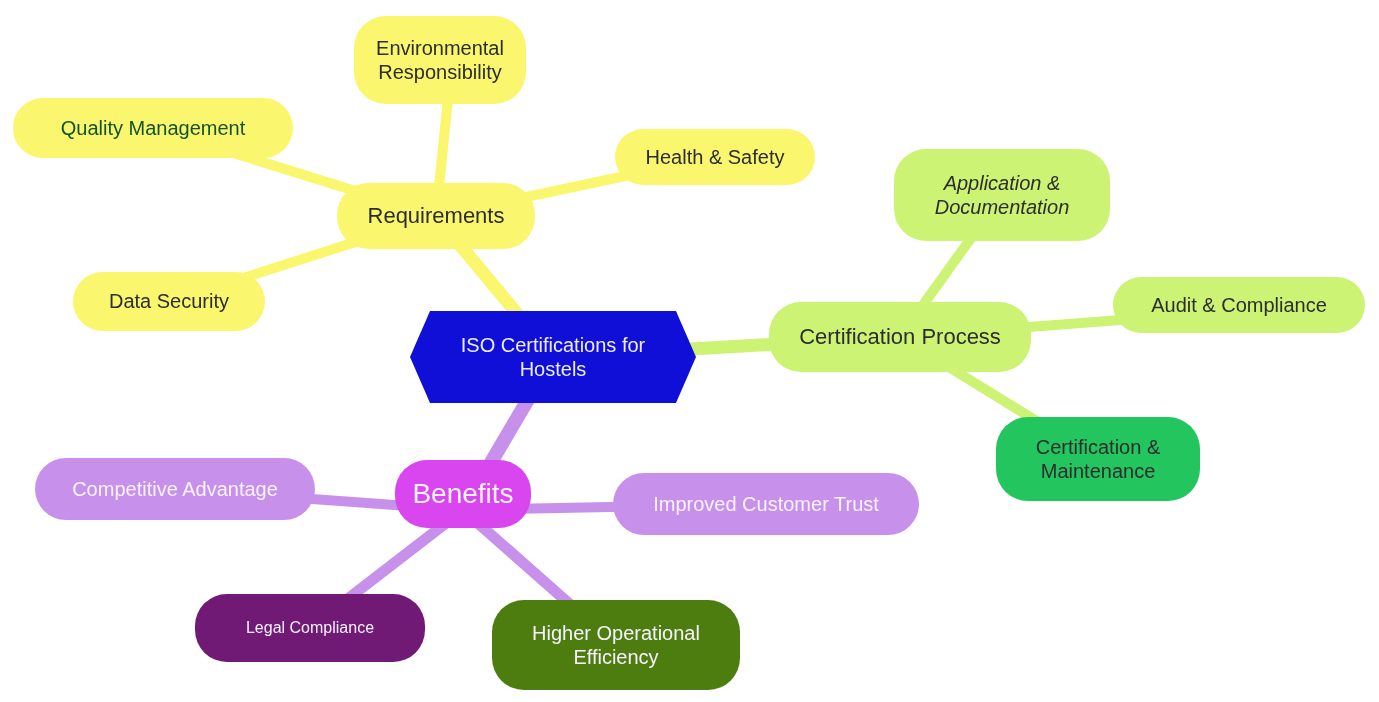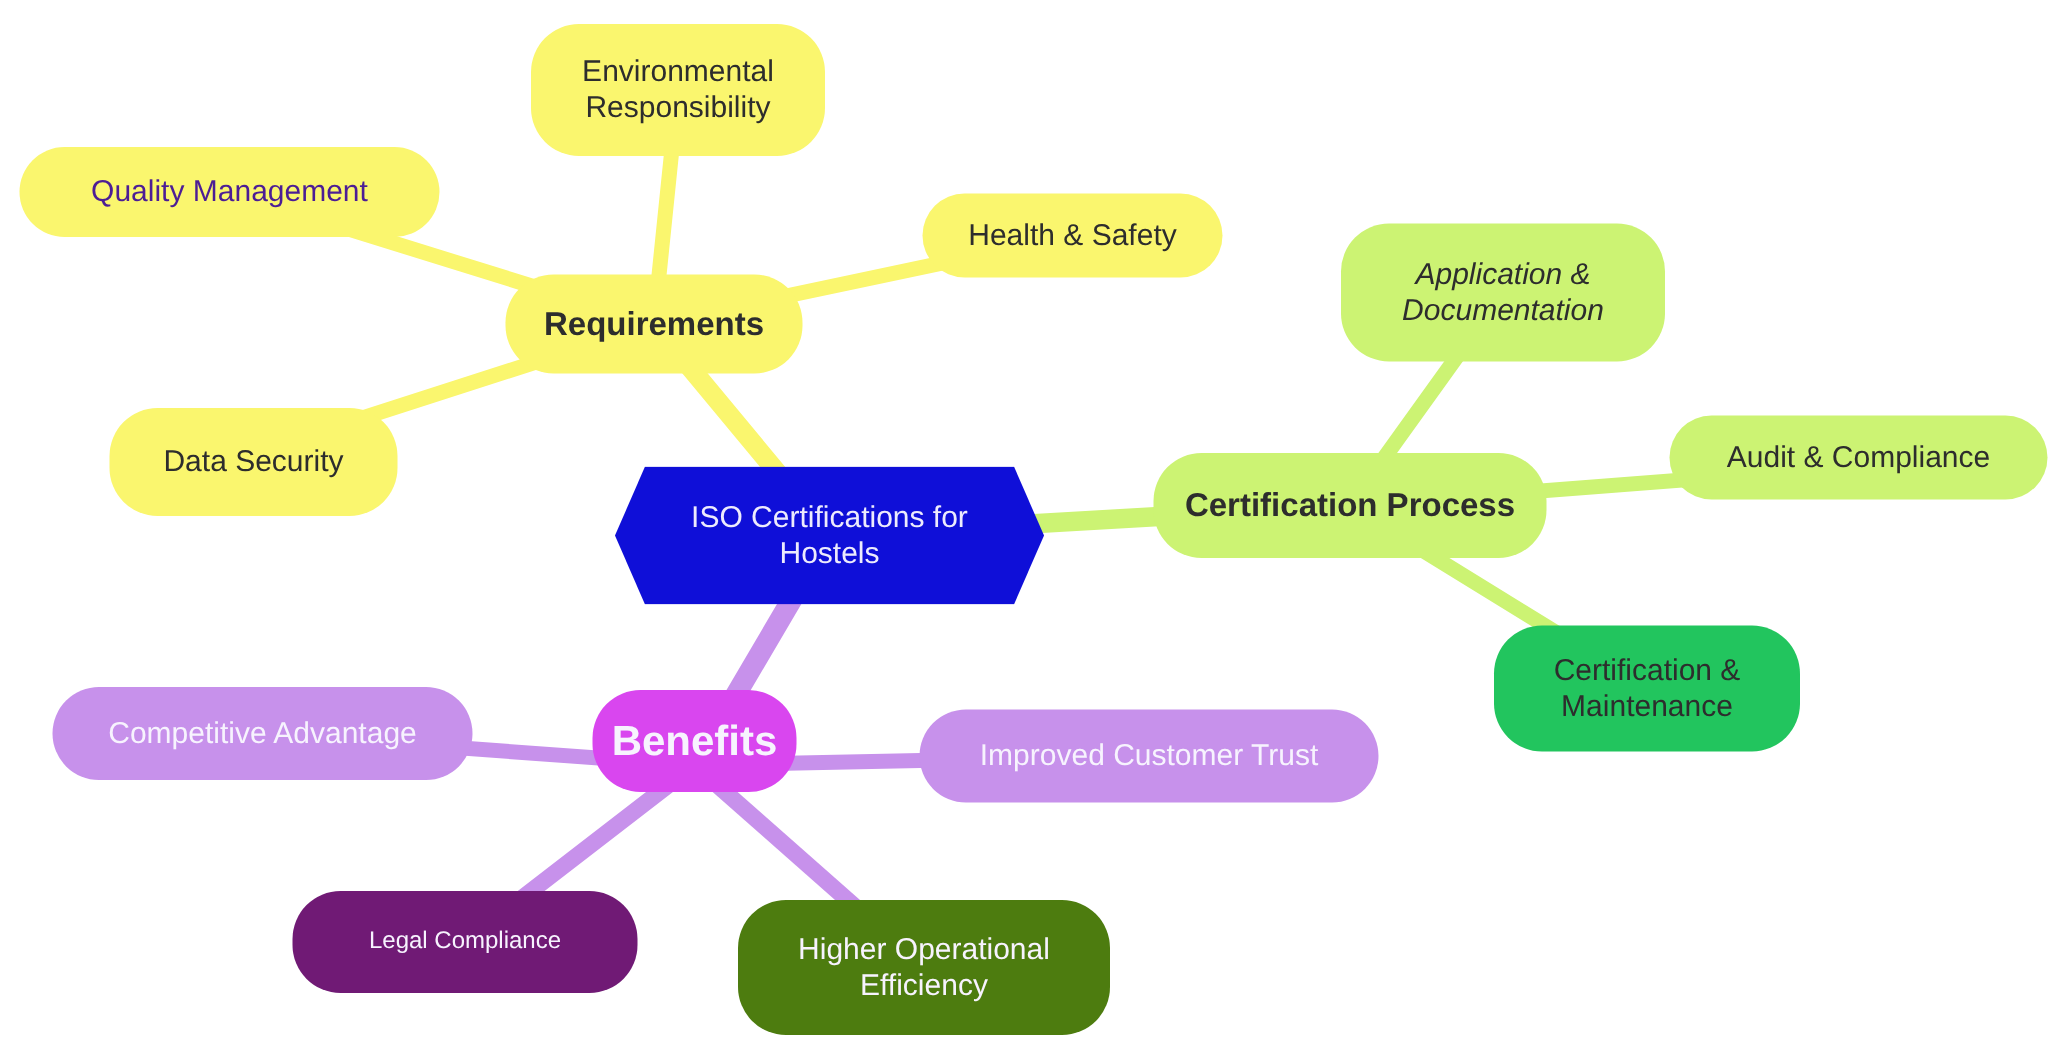--- a/index.html
+++ b/index.html
@@ -28,21 +28,21 @@
     align-items: center;
     justify-content: center;
     text-align: center;
     border-radius: 32px;
     line-height: 1.22;
     box-sizing: border-box;
     padding: 2px 10px;
     font-weight: 400;
   }
   .node.root {
-    font-weight: 700;
+    font-weight: 400;
   }
   .node.hexagon {
     border-radius: 0;
     clip-path: polygon(7% 0, 93% 0, 100% 50%, 93% 100%, 7% 100%, 0 50%);
     padding: 2px 26px;
   }
   .node span {
     display: block;
     width: 100%;
   }
@@ -67,30 +67,30 @@
       <line x1="463" y1="510" x2="310" y2="628" stroke="#C791EB" stroke-width="11" stroke-linecap="round"></line>
       <line x1="463" y1="510" x2="616" y2="645" stroke="#C791EB" stroke-width="11" stroke-linecap="round"></line>
     </svg>
 
 <div class="node hexagon" style="left: 410px; top: 311px; width: 286px; height: 92px; background: rgb(15, 15, 216); color: rgb(237, 235, 253); font-size: 20px;">
       <span>ISO Certifications for Hostels</span>
     </div>
     <div class="node root" style="left: 337px; top: 183px; width: 198px; height: 66px; background: rgb(250, 246, 110); color: rgb(45, 45, 45); font-size: 22px;">
       <span>Requirements</span>
     </div>
-    <div class="node" style="left: 354px; top: 16px; width: 196px; height: 88px; background: rgb(250, 246, 110); color: rgb(45, 45, 45); font-size: 20px;">
+    <div class="node" style="left: 354px; top: 16px; width: 172px; height: 88px; background: rgb(250, 246, 110); color: rgb(45, 45, 45); font-size: 20px;">
       <span>Environmental Responsibility</span>
     </div>
-    <div class="node" style="left: 13px; top: 98px; width: 280px; height: 60px; background: rgb(250, 246, 110); color: #4c1d95; font-size: 20px;">
+    <div class="node" style="left: 13px; top: 98px; width: 280px; height: 60px; background: rgb(250, 246, 110); color: #14532d; font-size: 20px;">
       <span>Quality Management</span>
     </div>
     <div class="node" style="left: 615px; top: 129px; width: 200px; height: 56px; background: rgb(250, 246, 110); color: rgb(45, 45, 45); font-size: 20px;">
       <span>Health &amp; Safety</span>
     </div>
-    <div class="node" style="left: 73px; top: 272px; width: 192px; height: 72px; background: rgb(250, 246, 110); color: rgb(45, 45, 45); font-size: 20px;">
+    <div class="node" style="left: 73px; top: 272px; width: 192px; height: 59px; background: rgb(250, 246, 110); color: rgb(45, 45, 45); font-size: 20px;">
       <span>Data Security</span>
     </div>
     <div class="node root" style="left: 769px; top: 302px; width: 262px; height: 70px; background: rgb(204, 243, 115); color: rgb(45, 45, 45); font-size: 22px;">
       <span>Certification Process</span>
     </div>
     <div class="node" style="left: 894px; top: 149px; width: 216px; height: 92px; background: rgb(204, 243, 115); color: rgb(45, 45, 45); font-size: 20px; font-style: italic;">
       <span>Application &amp; Documentation</span>
     </div>
     <div class="node" style="left: 1113px; top: 277px; width: 252px; height: 56px; background: rgb(204, 243, 115); color: rgb(45, 45, 45); font-size: 20px;">
       <span>Audit &amp; Compliance</span>

